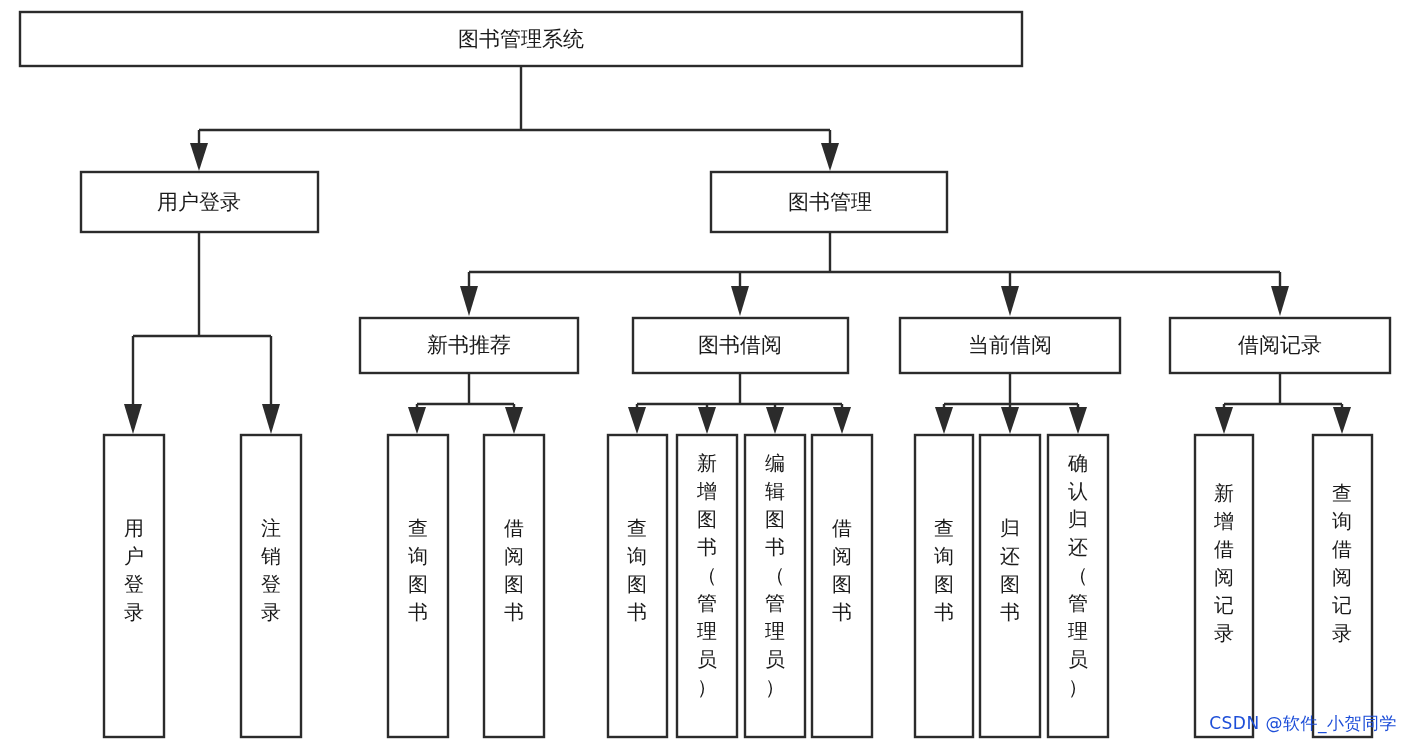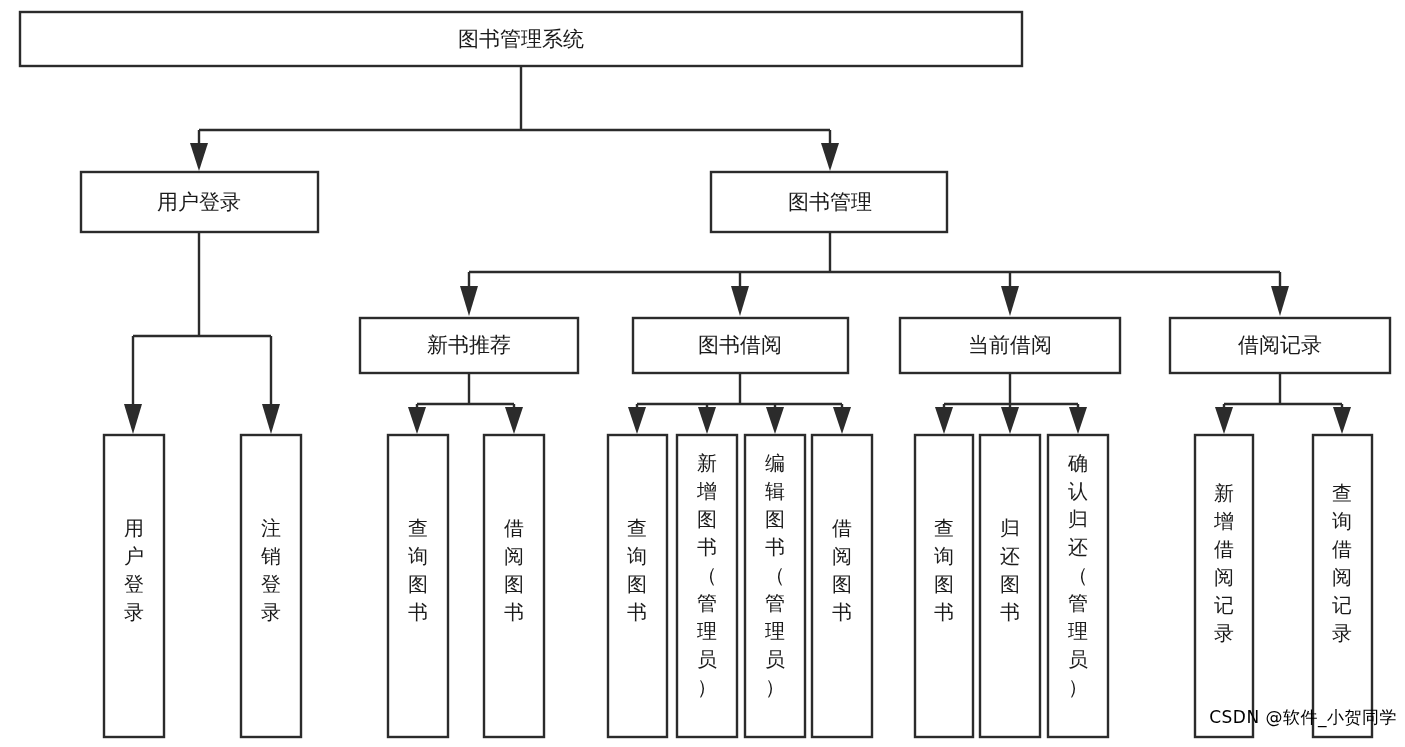--- a/index.html
+++ b/index.html
@@ -44,24 +44,24 @@
     stroke-width: 2.4;
     fill: none;
   }
   .arrow-head {
     fill: #2b2b2b;
     stroke: none;
   }
   .watermark {
     position: absolute;
     right: 8px;
-    bottom: 18px;
+    bottom: 12px;
     font-family: "DejaVu Sans", "Liberation Sans", sans-serif;
     font-size: 17px;
-    color: #000000;
+    color: #1d4ed8;
     white-space: nowrap;
     letter-spacing: 0.5px;
     user-select: none;
   }
 </style>
 </head>
 <body>
 
 <div id="diagram-root">
   <svg width="1405" height="747" viewBox="0 0 1405 747" xmlns="http://www.w3.org/2000/svg">

